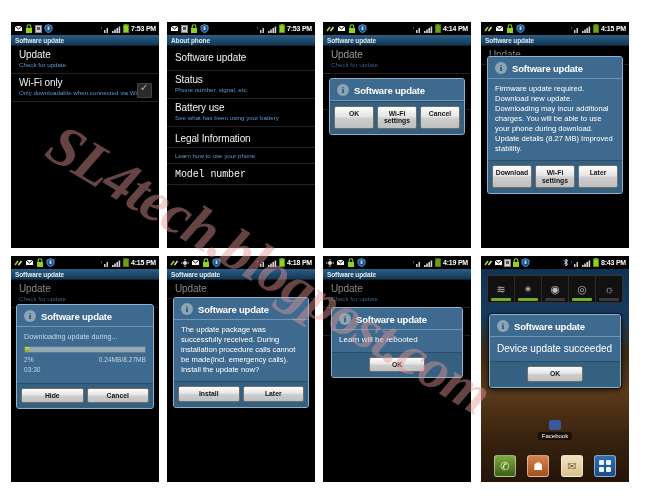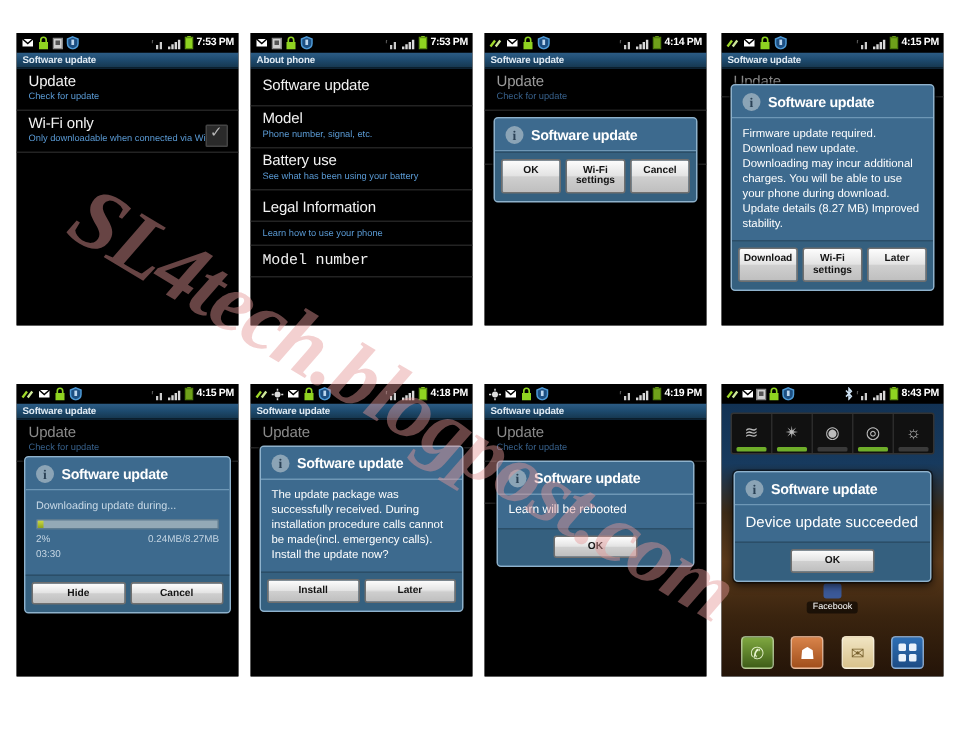--- a/index.html
+++ b/index.html
@@ -30,21 +30,21 @@
     white-space: nowrap;
     letter-spacing: -1px;
     pointer-events: none;
     z-index: 90;
   }
 
   
   .phone {
     position: absolute;
     width: 148px;
-    height: 195px;
+    height: 226px;
     background: #000;
     overflow: hidden;
     box-sizing: border-box;
   }
   .p1 { left: 11px;  top: 22px; }
   .p2 { left: 167px; top: 22px; }
   .p3 { left: 323px; top: 22px; }
   .p4 { left: 481px; top: 22px; }
   .p5 { left: 11px;  top: 256px; }
   .p6 { left: 167px; top: 256px; }
@@ -353,21 +353,21 @@
       </div>
     </div>
     <div class="titlebar">
       <span>About phone</span>
     </div>
     <div class="body-area">
       <div class="li" style="padding-top:6px;padding-bottom:7px;">
         <span class="li-title big">Software update</span>
       </div>
       <div class="li">
-        <span class="li-title big">Model</span>
+        <span class="li-title big">Status</span>
         <span class="li-sub">Phone number, signal, etc.</span>
       </div>
       <div class="li">
         <span class="li-title big">Battery use</span>
         <span class="li-sub">See what has been using your battery</span>
       </div>
       <div class="li" style="padding-top:6px;padding-bottom:3px;">
         <span class="li-title big">Legal Information</span>
       </div>
       <div class="li">

